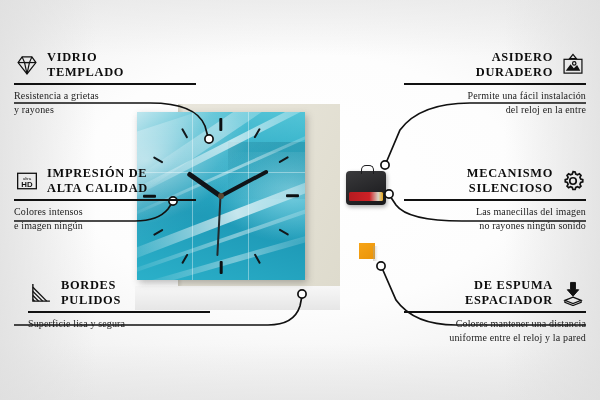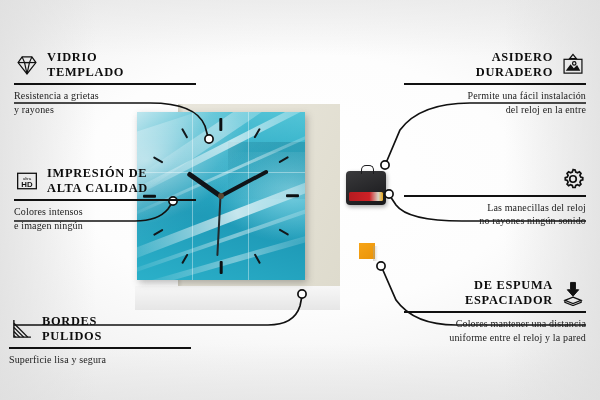--- a/index.html
+++ b/index.html
@@ -39,21 +39,21 @@
     font-size:10px;line-height:1.38;color:#1b1b1b;letter-spacing:.15px;
   }
   .feature.left .desc{text-align:left;}
   .feature.right .desc{text-align:right;}
   .ico{width:26px;height:26px;flex:0 0 26px;display:block;}
   .ico svg{display:block;width:26px;height:26px;}
 
   
   #f-vidrio     {left:14px; top:50px;}
   #f-impresion  {left:14px; top:166px;}
-  #f-bordes     {left:9px; top:278px;margin-top:36px;}
+  #f-bordes     {left:28px; top:278px;}
   #f-asidero    {left:404px;top:50px;}
   #f-mecanismo  {left:404px;top:166px;}
   #f-espaciador {left:404px;top:278px;}
 
   
   #wires{position:absolute;inset:0;width:600px;height:400px;pointer-events:none;}
   
   #wall{
     position:absolute;left:178px;top:104px;width:162px;height:182px;
     background:linear-gradient(118deg,#e9e6dc 0%,#e5e2d6 45%,#dedbcd 100%);
@@ -301,32 +301,36 @@
     </div>
     <div class="rule"></div>
     <div class="desc">
       <div>Permite una fácil instalación</div>
       <div>del reloj en la entre</div>
     </div>
   </div>
 
   <div class="feature right" id="f-mecanismo">
     <div class="head">
+      <div class="ttl">
+        <div>MECANISMO</div>
+        <div>SILENCIOSO</div>
+      </div>
       <span class="ico">
         <svg viewBox="0 0 32 32">
             <g fill="none" stroke="#111" stroke-width="2.1">
           <path d="M16 4.5 l2.6 .45 .8 2.5 2.2 .95 2.3-1.25 1.9 1.9 -1.25 2.3 .95 2.2 2.5 .8 v2.7 l-2.5 .8 -.95 2.2 1.25 2.3 -1.9 1.9 -2.3-1.25 -2.2 .95 -.8 2.5 h-2.7 l-.8-2.5 -2.2-.95 -2.3 1.25 -1.9-1.9 1.25-2.3 -.95-2.2 -2.5-.8 v-2.7 l2.5-.8 .95-2.2 -1.25-2.3 1.9-1.9 2.3 1.25 2.2-.95 .8-2.5 Z"></path>
           <circle cx="16" cy="16" r="4"></circle>
         </g>
           </svg>
       </span>
     </div>
     <div class="rule"></div>
     <div class="desc">
-      <div>Las manecillas del reloj</div>
+      <div>Las manecillas del imagen</div>
       <div>no rayones ningún sonido</div>
     </div>
   </div>
 
   <div class="feature right" id="f-espaciador">
     <div class="head">
       <div class="ttl">
         <div>DE ESPUMA</div>
         <div>ESPACIADOR</div>
       </div>

